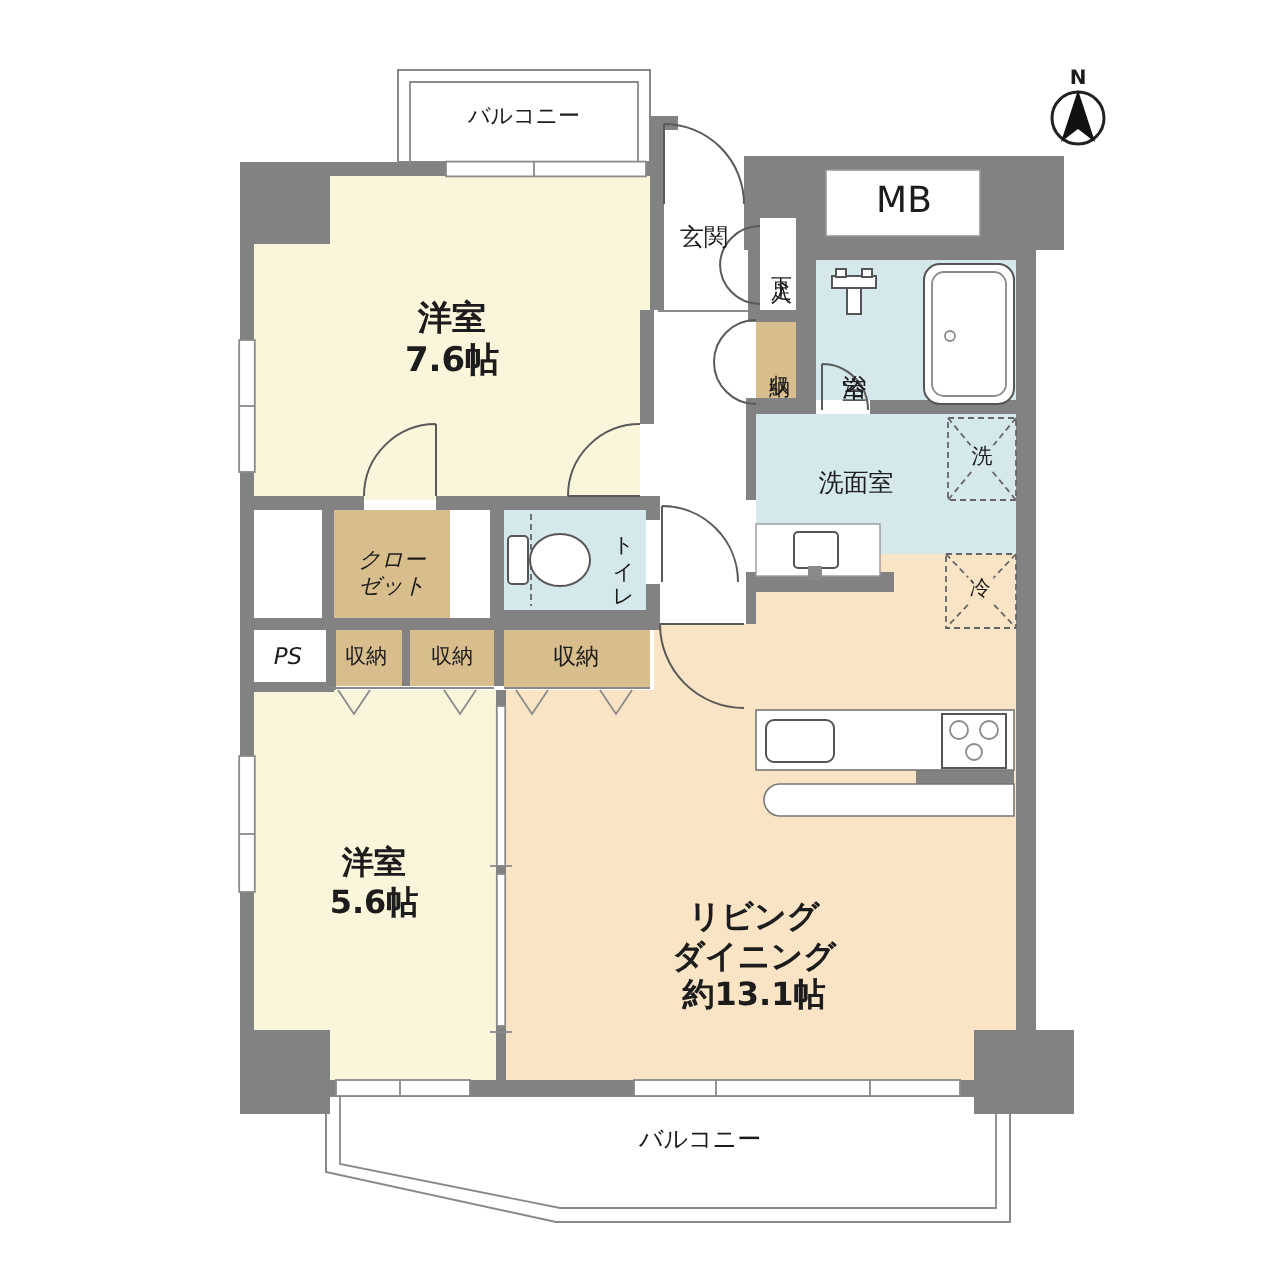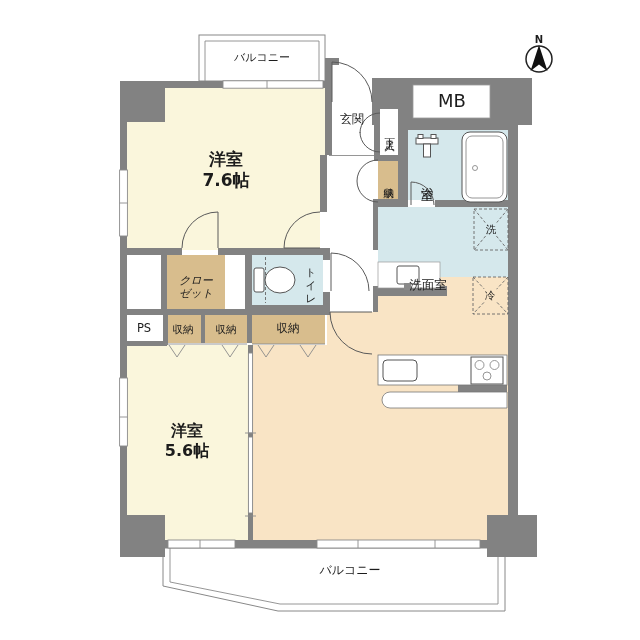--- a/index.html
+++ b/index.html
@@ -201,30 +201,35 @@
   <div class="lbl" style="left:539px;top:40px;font-size:10px;font-weight:600;">N</div>
   <div class="lbl" style="left:452px;top:101px;font-size:18px;">MB</div>
   <div class="lbl" style="left:352px;top:119px;font-size:12px;">玄関</div>
   <div class="lbl vert" style="left:390px;top:132px;font-size:10.5px;">下足入</div>
   <div class="lbl vert" style="left:389px;top:180px;font-size:10.5px;">収納</div>
   <div class="lbl" style="left:226px;top:170px;font-size:17px;font-weight:600;">
     <div>洋室</div>
     <div>7.6帖</div>
   </div>
   <div class="lbl vert" style="left:427px;top:178px;font-size:12.5px;">浴室</div>
-  <div class="lbl" style="left:428px;top:241px;font-size:12.5px;margin-top:44px;">洗面室</div>
+  <div class="lbl" style="left:428px;top:241px;font-size:12.5px;">洗面室</div>
   <div class="lbl" style="left:491px;top:229px;font-size:10.5px;background:#D5E8EC;padding:0 1px;">洗</div>
   <div class="lbl" style="left:490px;top:295px;font-size:10.5px;background:#F9E4C5;padding:0 1px;">冷</div>
   <div class="lbl" style="left:196px;top:287px;font-size:11px;font-style:italic;">
     <div>クロー</div>
     <div>ゼット</div>
   </div>
   <div class="lbl vert" style="left:311px;top:280px;font-size:10.5px;">トイレ</div>
-  <div class="lbl" style="left:144px;top:328px;font-size:11.5px;">PS</div>
+  <div class="lbl" style="left:144px;top:328px;font-size:11.5px;font-style:italic;">PS</div>
   <div class="lbl" style="left:183px;top:329px;font-size:10.5px;">収納</div>
   <div class="lbl" style="left:226px;top:329px;font-size:10.5px;">収納</div>
   <div class="lbl" style="left:288px;top:328px;font-size:11.5px;">収納</div>
   <div class="lbl" style="left:187px;top:441px;font-size:16px;font-weight:600;">
     <div>洋室</div>
     <div>5.6帖</div>
   </div>
+  <div class="lbl" style="left:377px;top:478px;font-size:16px;font-weight:600;">
+    <div>リビング</div>
+    <div>ダイニング</div>
+    <div>約13.1帖</div>
+  </div>
   <div class="lbl" style="left:350px;top:570px;font-size:12px;">バルコニー</div>
 </div>
 
 </body></html>

